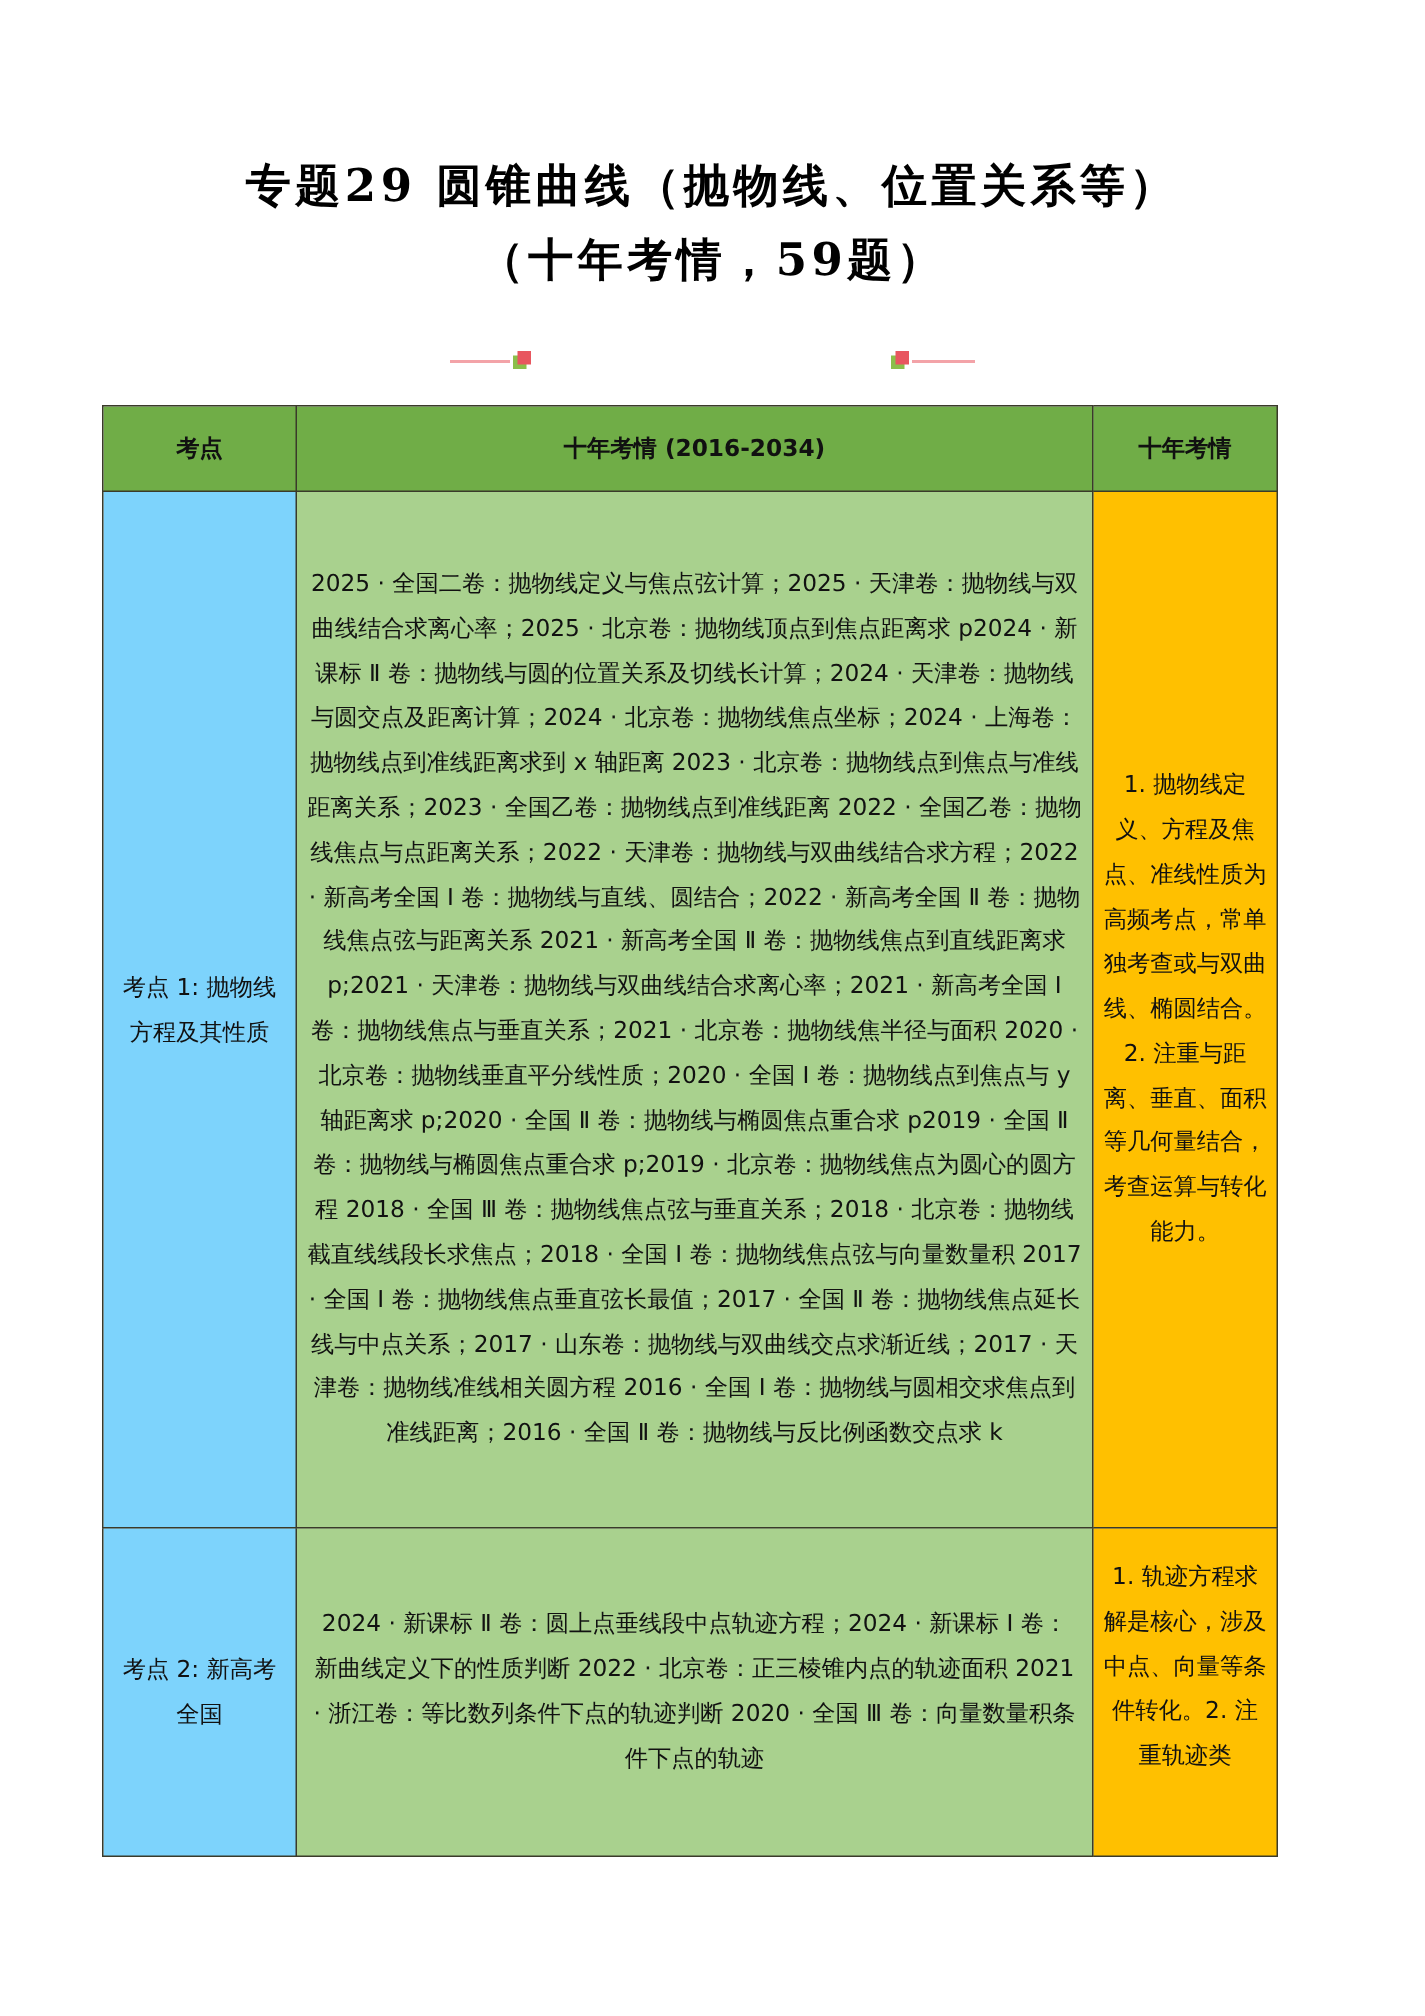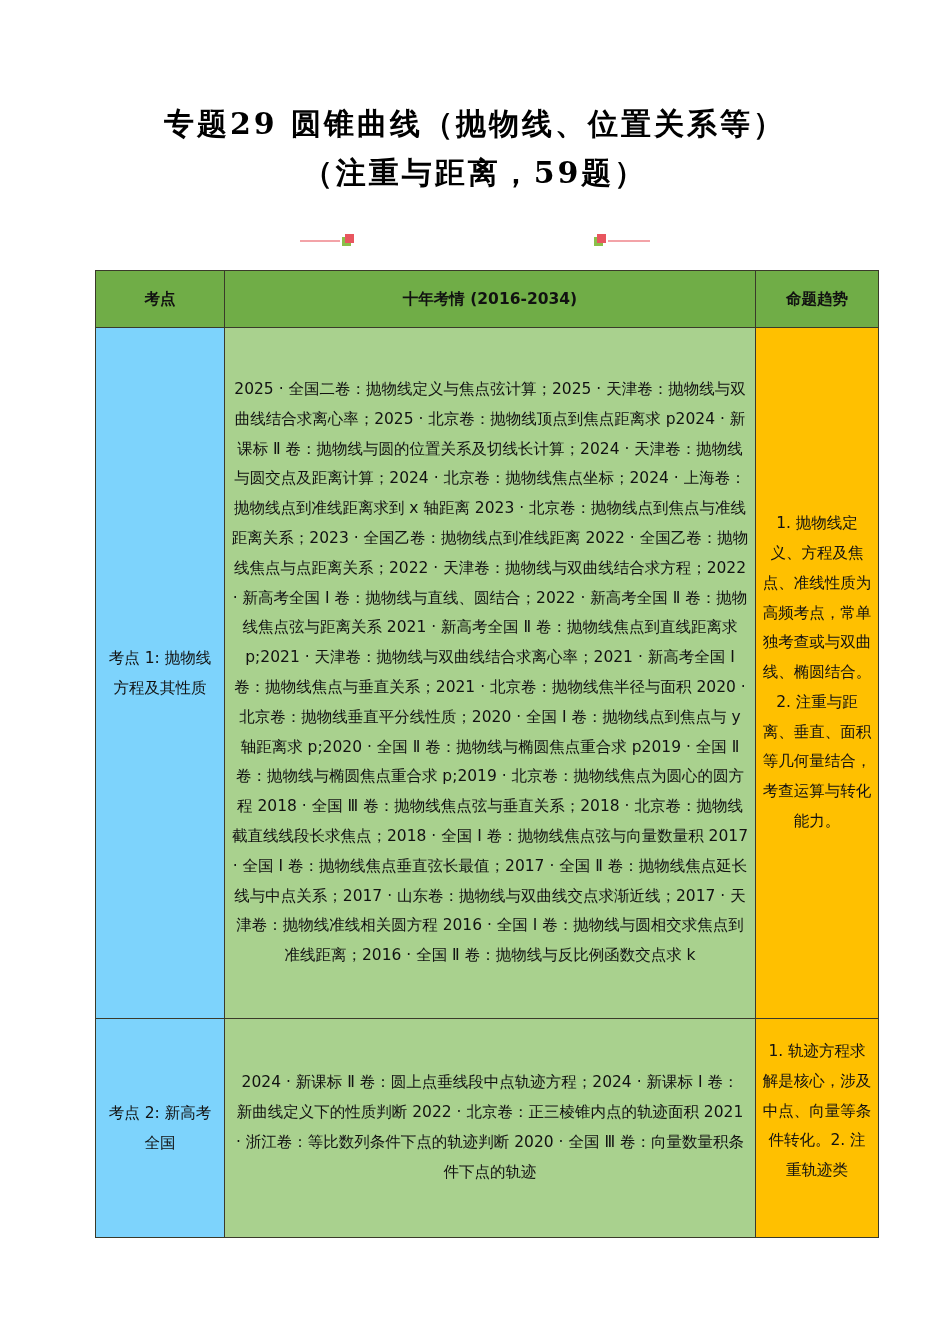--- a/index.html
+++ b/index.html
@@ -62,21 +62,21 @@
       text-align: center;
       font-size: 25px;
       font-weight: bold;
       color: #e45a64;
       letter-spacing: 1px;
     }
 
     table.main {
       position: absolute;
       top: 270px;
-      left: 95px;
+      left: 68px;
       width: 783px;
       border-collapse: collapse;
       table-layout: fixed;
       font-size: 15.5px;
     }
     table.main td, table.main th {
       border: 1.5px solid #3a3a2a;
       text-align: center;
       vertical-align: middle;
       padding: 0 6px;
@@ -106,40 +106,40 @@
     }
     tr.row1 td { height: 690px; }
     tr.row2 td { height: 200px; }
     tr.row2 td.history { padding: 0 10px; }
     tr.row2 td.trend { vertical-align: top; padding-top: 18px; }
   </style>
 </head>
 <body>
 
 <div class="title line1">专题29 圆锥曲线（抛物线、位置关系等）</div>
-<div class="title line2">（注重与距离，59题）</div>
+<div class="title line2">（十年考情，59题）</div>
 
 <div class="banner">
   <div class="rule left"></div>
   <div class="sq left"></div>
   <div class="sq right"></div>
   <div class="rule right"></div>
 </div>
 
 <table class="main">
   <colgroup>
     <col style="width:129px">
     <col style="width:531px">
     <col style="width:123px">
   </colgroup>
   <thead>
     <tr>
       <th>考点</th>
       <th>十年考情 (2016-2034)</th>
-      <th>命题趋势</th>
+      <th>十年考情</th>
     </tr>
   </thead>
   <tbody>
     <tr class="row1">
       <td class="point">考点 1: 抛物线方程及其性质</td>
       <td class="history">2025 · 全国二卷：抛物线定义与焦点弦计算；2025 · 天津卷：抛物线与双曲线结合求离心率；2025 · 北京卷：抛物线顶点到焦点距离求 p2024 · 新课标 Ⅱ 卷：抛物线与圆的位置关系及切线长计算；2024 · 天津卷：抛物线与圆交点及距离计算；2024 · 北京卷：抛物线焦点坐标；2024 · 上海卷：抛物线点到准线距离求到 x 轴距离 2023 · 北京卷：抛物线点到焦点与准线距离关系；2023 · 全国乙卷：抛物线点到准线距离 2022 · 全国乙卷：抛物线焦点与点距离关系；2022 · 天津卷：抛物线与双曲线结合求方程；2022 · 新高考全国 Ⅰ 卷：抛物线与直线、圆结合；2022 · 新高考全国 Ⅱ 卷：抛物线焦点弦与距离关系 2021 · 新高考全国 Ⅱ 卷：抛物线焦点到直线距离求 p;2021 · 天津卷：抛物线与双曲线结合求离心率；2021 · 新高考全国 Ⅰ 卷：抛物线焦点与垂直关系；2021 · 北京卷：抛物线焦半径与面积 2020 · 北京卷：抛物线垂直平分线性质；2020 · 全国 Ⅰ 卷：抛物线点到焦点与 y 轴距离求 p;2020 · 全国 Ⅱ 卷：抛物线与椭圆焦点重合求 p2019 · 全国 Ⅱ 卷：抛物线与椭圆焦点重合求 p;2019 · 北京卷：抛物线焦点为圆心的圆方程 2018 · 全国 Ⅲ 卷：抛物线焦点弦与垂直关系；2018 · 北京卷：抛物线截直线线段长求焦点；2018 · 全国 Ⅰ 卷：抛物线焦点弦与向量数量积 2017 · 全国 Ⅰ 卷：抛物线焦点垂直弦长最值；2017 · 全国 Ⅱ 卷：抛物线焦点延长线与中点关系；2017 · 山东卷：抛物线与双曲线交点求渐近线；2017 · 天津卷：抛物线准线相关圆方程 2016 · 全国 Ⅰ 卷：抛物线与圆相交求焦点到准线距离；2016 · 全国 Ⅱ 卷：抛物线与反比例函数交点求 k</td>
       <td class="trend">1. 抛物线定义、方程及焦点、准线性质为高频考点，常单独考查或与双曲线、椭圆结合。2. 注重与距离、垂直、面积等几何量结合，考查运算与转化能力。</td>
     </tr>
     <tr class="row2">
       <td class="point">考点 2: 新高考全国</td>

